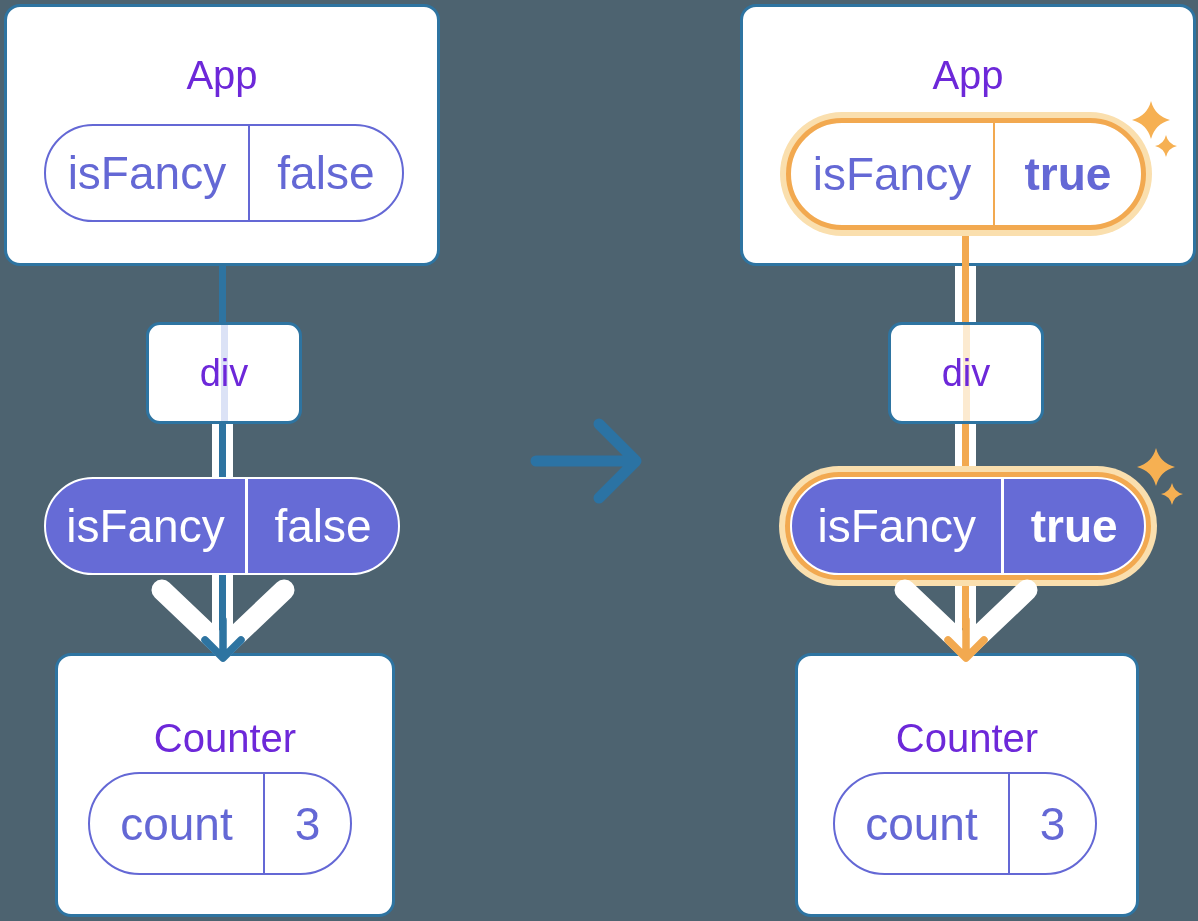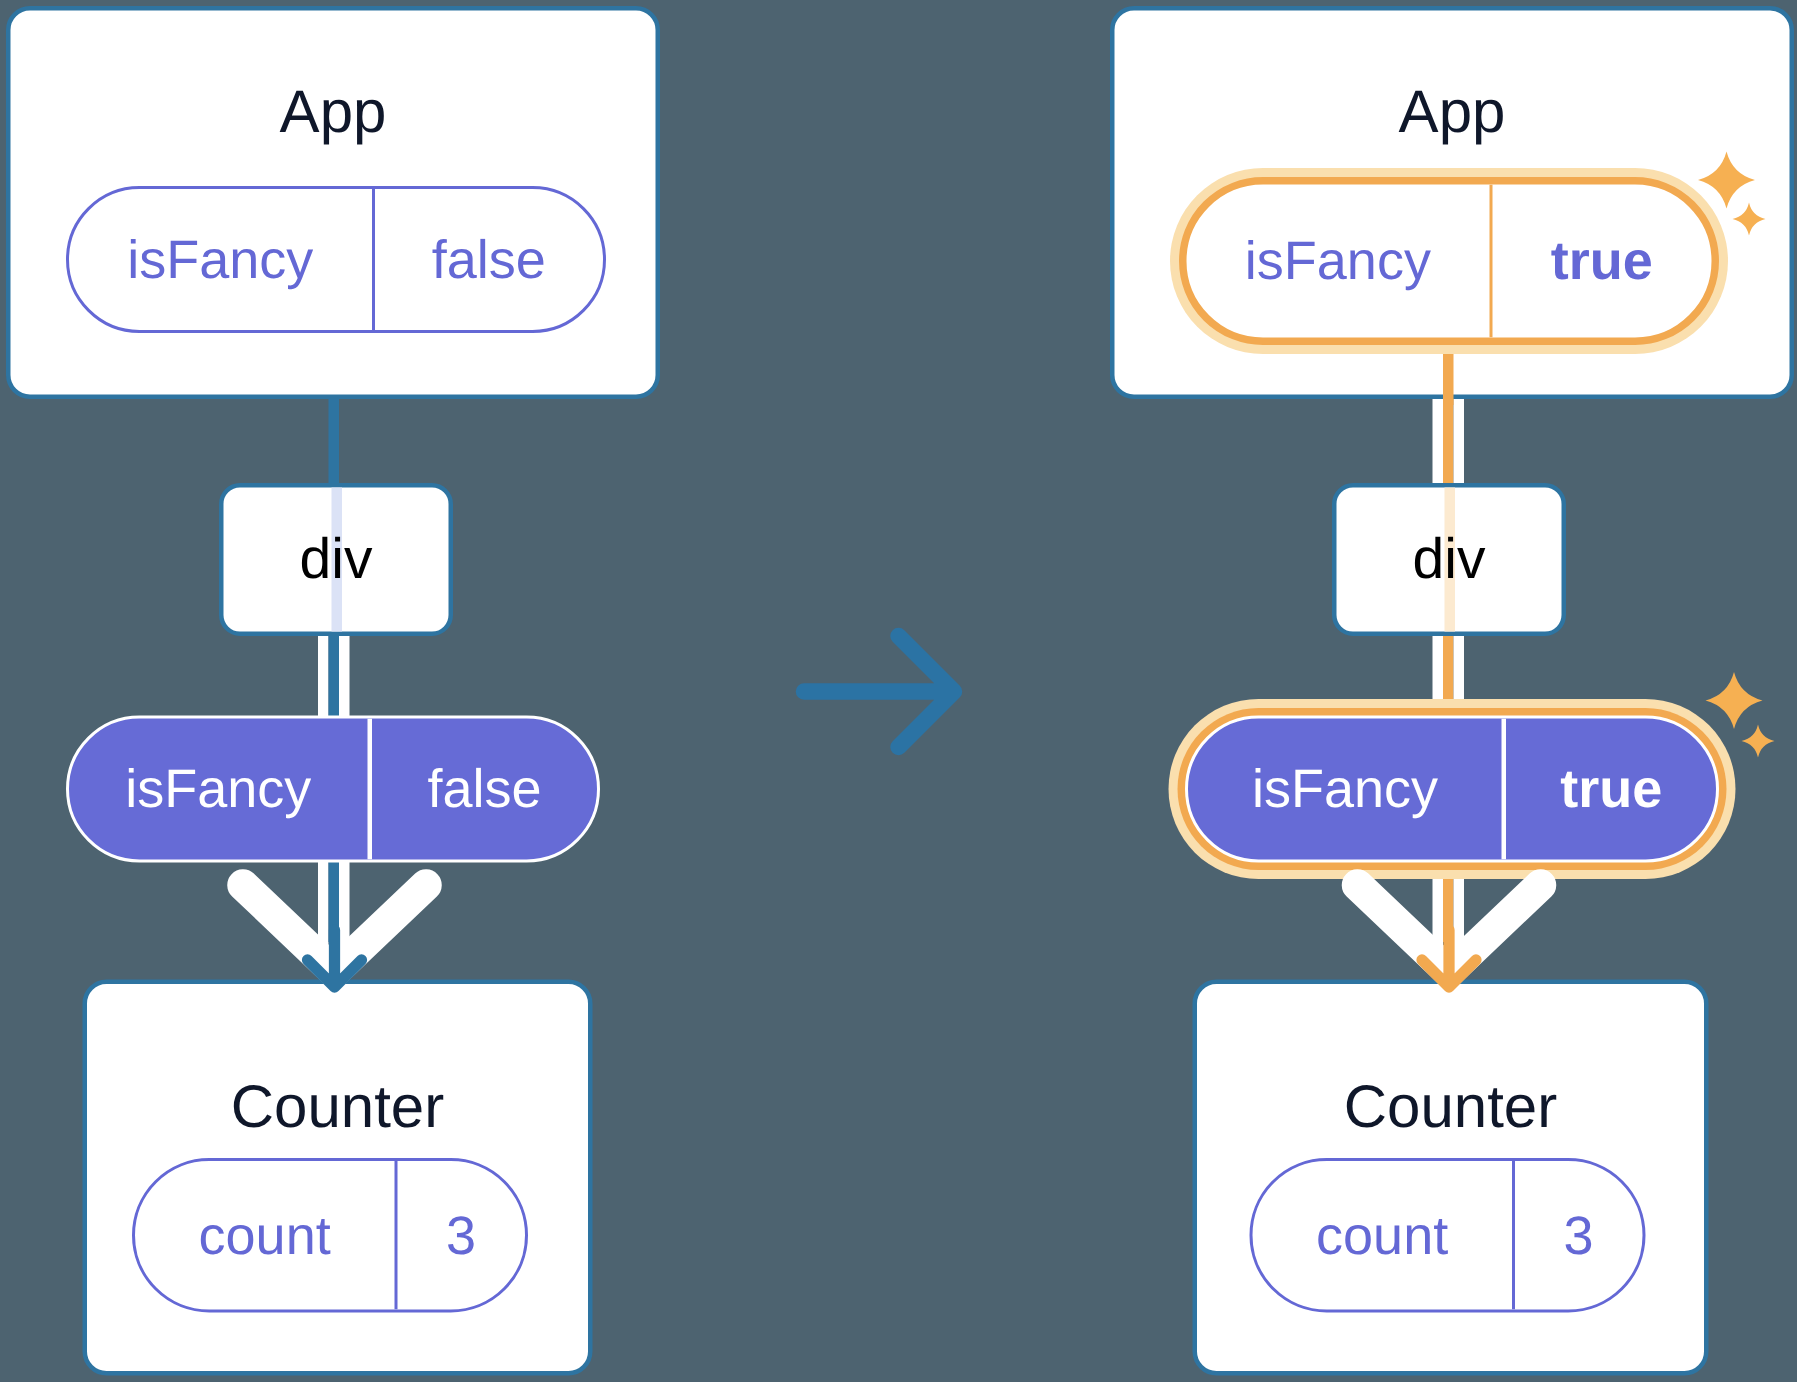--- a/index.html
+++ b/index.html
@@ -7,43 +7,43 @@
     position:relative;width:1198px;height:921px;background:#4d6370;
     font-family:"Liberation Sans", sans-serif;overflow:hidden;
   }
   
   .card{
     position:absolute;background:#fff;border:3px solid #2e74a1;
     border-radius:16px;box-sizing:border-box;z-index:1;
   }
   .card-title{
     position:absolute;left:0;right:0;text-align:center;
-    color:#0f172a;font-size:40px;font-weight:500;z-index:2;
+    color:#6d28d9;font-size:40px;font-weight:500;z-index:2;
   }
   .lt-app{left:4px;top:4px;width:436px;height:262px;}
   .rt-app{left:740px;top:4px;width:456px;height:262px;}
   .lt-counter{left:55px;top:653px;width:340px;height:264px;}
   .rt-counter{left:795px;top:653px;width:344px;height:264px;}
   .app-title{top:46px;}
   .counter-title{top:60px;}
   
   .divbox{
     position:absolute;background:#fff;border:3px solid #2e74a1;border-radius:14px;
     box-sizing:border-box;z-index:1;display:flex;align-items:center;justify-content:center;
   }
   .lt-div{left:146px;top:322px;width:156px;height:102px;}
   .rt-div{left:888px;top:322px;width:156px;height:102px;}
-  .divbox .label{position:relative;z-index:2;color:#000000;font-size:38px;font-weight:500;}
+  .divbox .label{position:relative;z-index:2;color:#6d28d9;font-size:38px;font-weight:500;}
   .stripe{position:absolute;top:0;bottom:0;left:calc(50% - 3.5px);width:7px;z-index:1;}
   .stripe.lav{background:#dbe2f6;}
   .stripe.peach{background:#fcead0;}
   
   .pill{
     position:absolute;box-sizing:border-box;border-radius:60px;display:flex;
-    align-items:stretch;font-size:36px;z-index:3;overflow:hidden;
+    align-items:stretch;font-size:46px;z-index:3;overflow:hidden;
   }
   .pill .cell{display:flex;align-items:center;justify-content:center;}
   .outline-pill{background:#fff;border:2.5px solid #6468d5;color:#6468d5;}
   .outline-pill .key{border-right:2.5px solid #6468d5;}
   .solid-pill{background:#666bd6;border:2.5px solid #fff;color:#fff;}
   .solid-pill .key{border-right:3px solid #fff;}
   .lt-app-pill{left:44px;top:124px;width:360px;height:98px;}
   .lt-app-pill .key{width:57%;} .lt-app-pill .val{width:43%;}
   .rt-app-pill{
     left:786px;top:118px;width:360px;height:112px;background:#fff;

